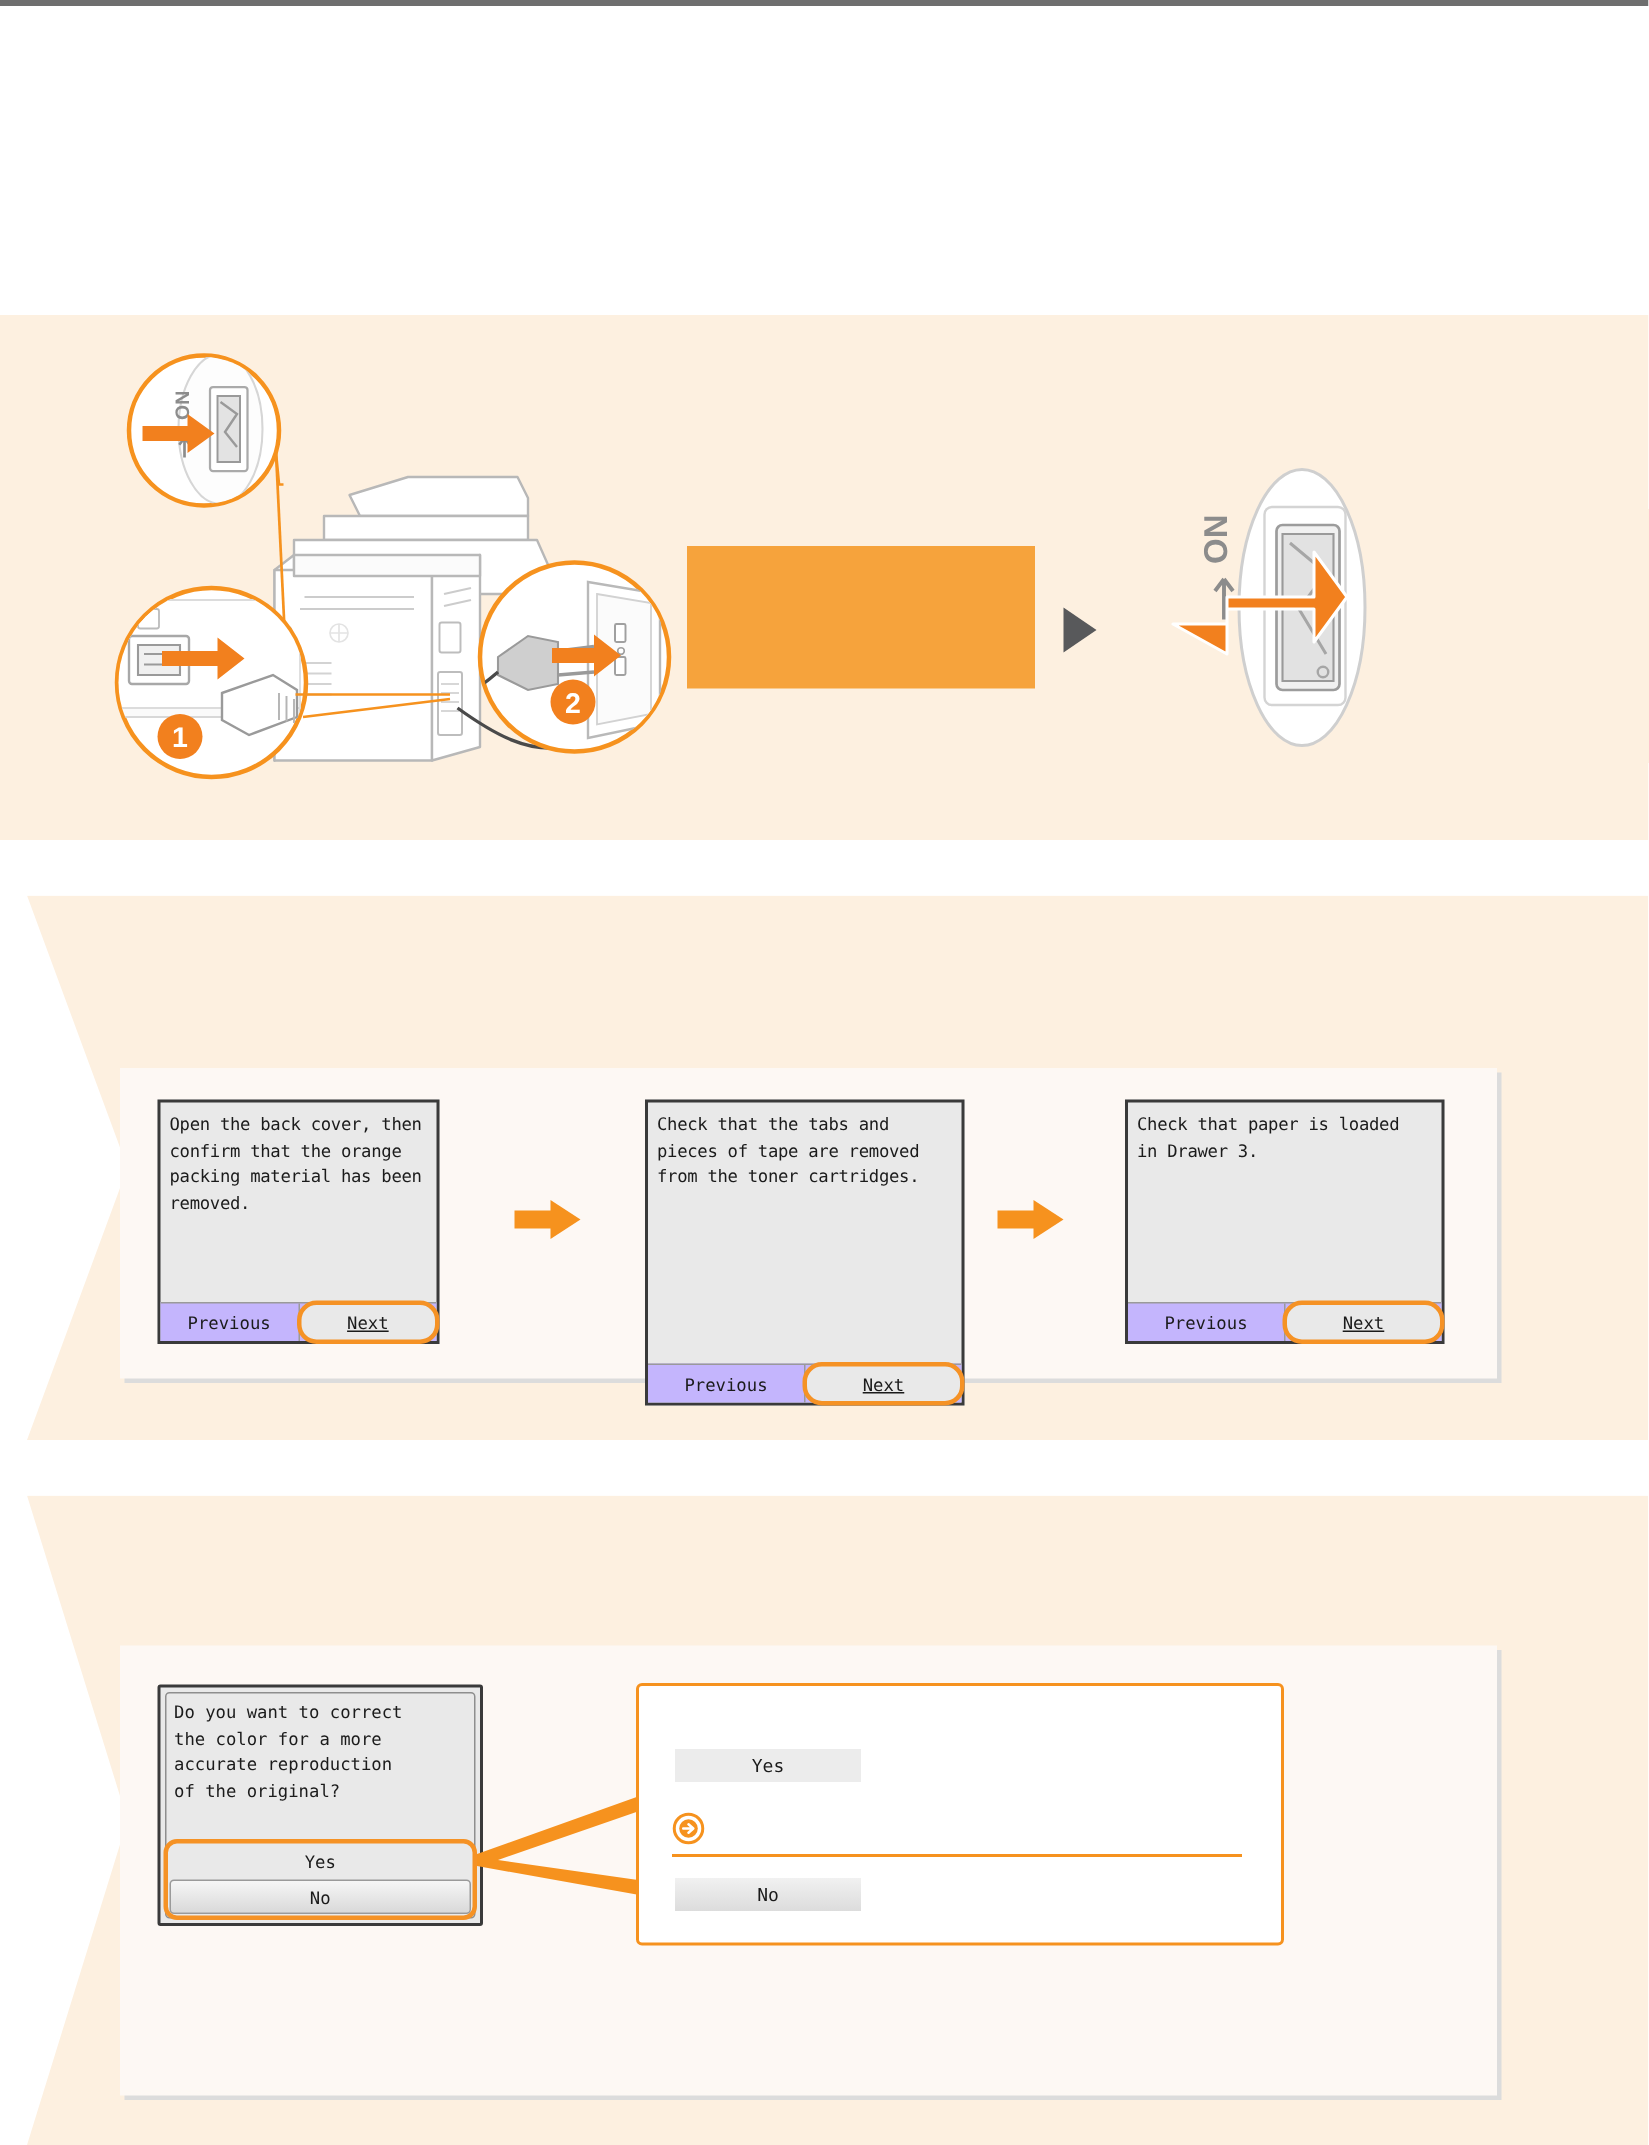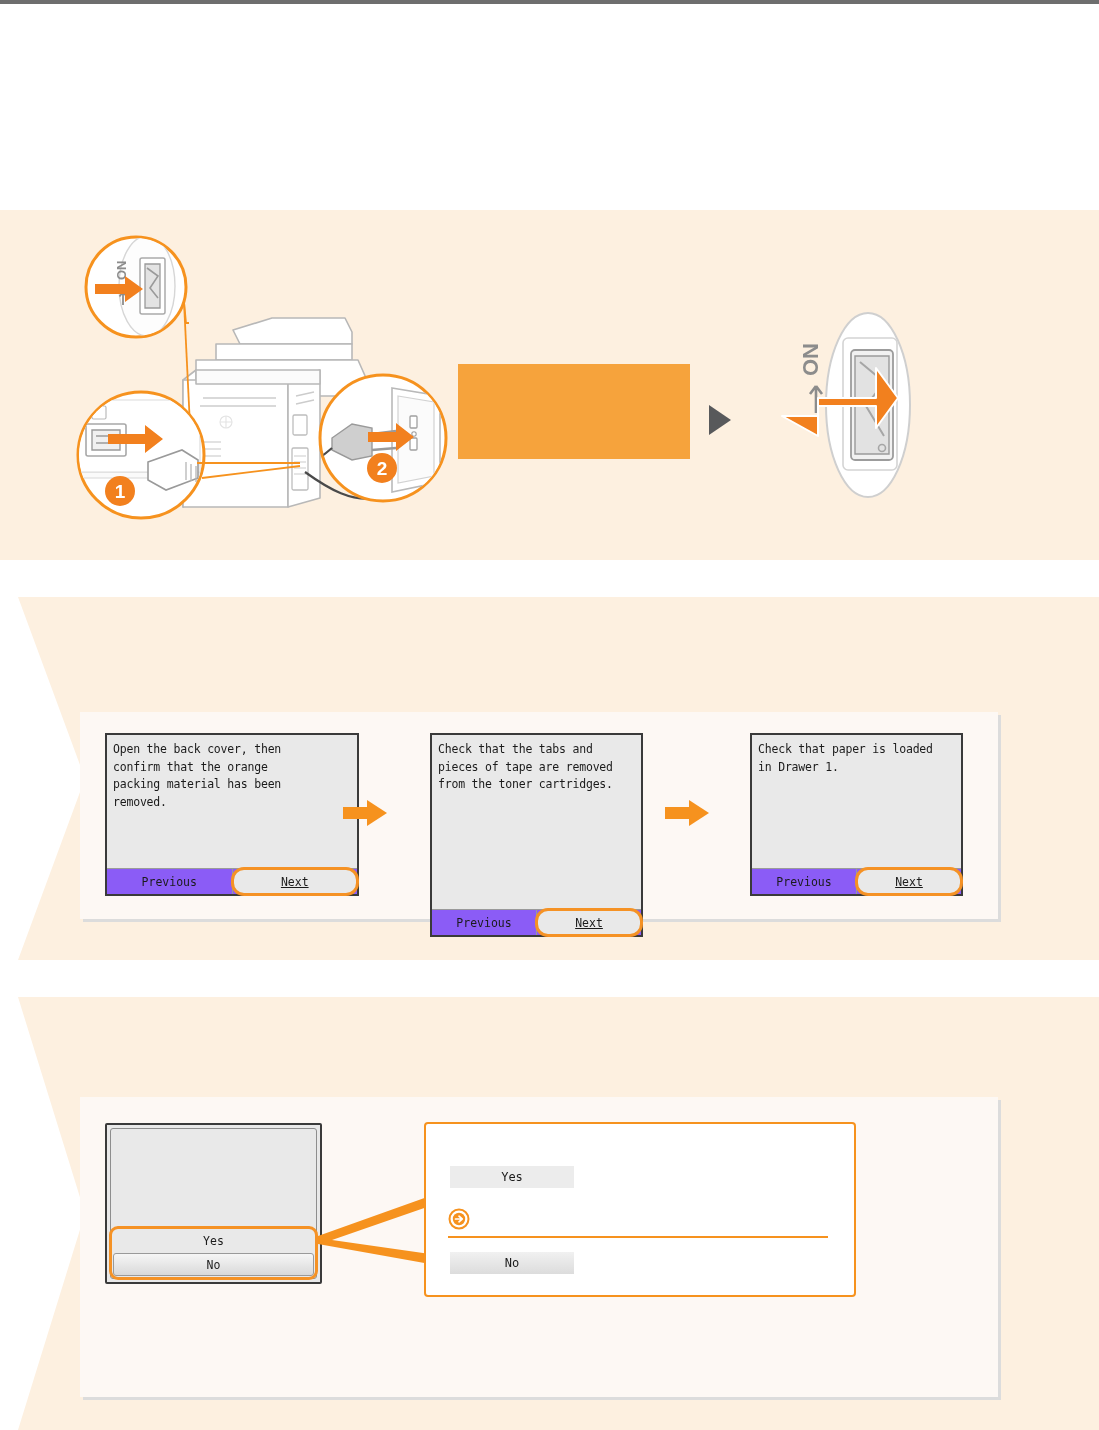--- a/index.html
+++ b/index.html
@@ -31,30 +31,30 @@
   #inner3{left:80px;top:1097px;width:918px;height:300px;}
 
   
   .lcd{position:absolute;background:#e9e9e9;border:2px solid #3a3a3a;
     box-sizing:border-box;}
   .lcd-body{position:absolute;left:6px;right:6px;top:6px;
     font-family:"DejaVu Sans Mono","Liberation Mono",monospace;
     font-size:11.5px;line-height:17.5px;color:#1b1b1b;
     letter-spacing:-0.2px;white-space:pre-line;}
   .lcd-footer{position:absolute;left:0;right:0;bottom:0;height:25px;
-    border-top:1px solid #9a9a9a;background:#8b5cf6;display:flex;}
+    border-top:1px solid #9a9a9a;background:#c4b5fd;display:flex;}
   .lcd-fbtn{flex:1;display:flex;align-items:center;justify-content:center;
     font-family:"DejaVu Sans Mono","Liberation Mono",monospace;
     font-size:11.5px;color:#1b1b1b;position:relative;box-sizing:border-box;}
   .lcd-fbtn.sep{border-right:1px solid #9a9a9a;}
   .hl{outline:3px solid #f59225;border-radius:11px;
       outline-offset:-1px;background:#e9e9e9;text-decoration:underline;}
 
   
-  #s1{left:105px;top:733px;width:254px;height:163px;}
+  #s1{left:105px;top:733px;width:188px;height:163px;}
   #s2{left:430px;top:733px;width:213px;height:204px;}
   #s3{left:750px;top:733px;width:213px;height:163px;}
 
   
   .flowarrow{position:absolute;width:44px;height:26px;}
   .flowarrow .shaft{position:absolute;left:0;top:7px;width:26px;height:12px;background:#f6921e;}
   .flowarrow .head{position:absolute;left:24px;top:0;width:0;height:0;
     border-top:13px solid transparent;border-bottom:13px solid transparent;
     border-left:20px solid #f6921e;}
   #fa1{left:343px;top:800px;}
@@ -284,32 +284,36 @@
   </div>
 </div>
 
 <div class="flowarrow" id="fa2">
   <div class="shaft"></div>
     <div class="head"></div>
 </div>
 
 <div class="lcd" id="s3">
   <div class="lcd-body">Check that paper is loaded
-in Drawer 1.</div>
+in Drawer 3.</div>
   <div class="lcd-footer">
     <div class="lcd-fbtn sep">Previous</div>
     <div class="lcd-fbtn hl">Next</div>
   </div>
 </div>
 
 <div class="panel panel-chev" id="panel3"></div>
 <div class="innerbox" id="inner3"></div>
 
 <div class="lcd" id="s4">
   <div class="lcd-inner"></div>
+  <div class="txt">Do you want to correct
+the color for a more
+accurate reproduction
+of the original?</div>
   <div class="choice-wrap">
     <div class="choice plain">Yes</div>
     <div class="choice btn">No</div>
   </div>
 </div>
 
 <svg id="conn-poly">
   <path d="M0,40 L112,0 L112,10 L14,44 L112,58 L112,68 L0,48 Z" fill="#f6921e"></path>
 </svg>
 

